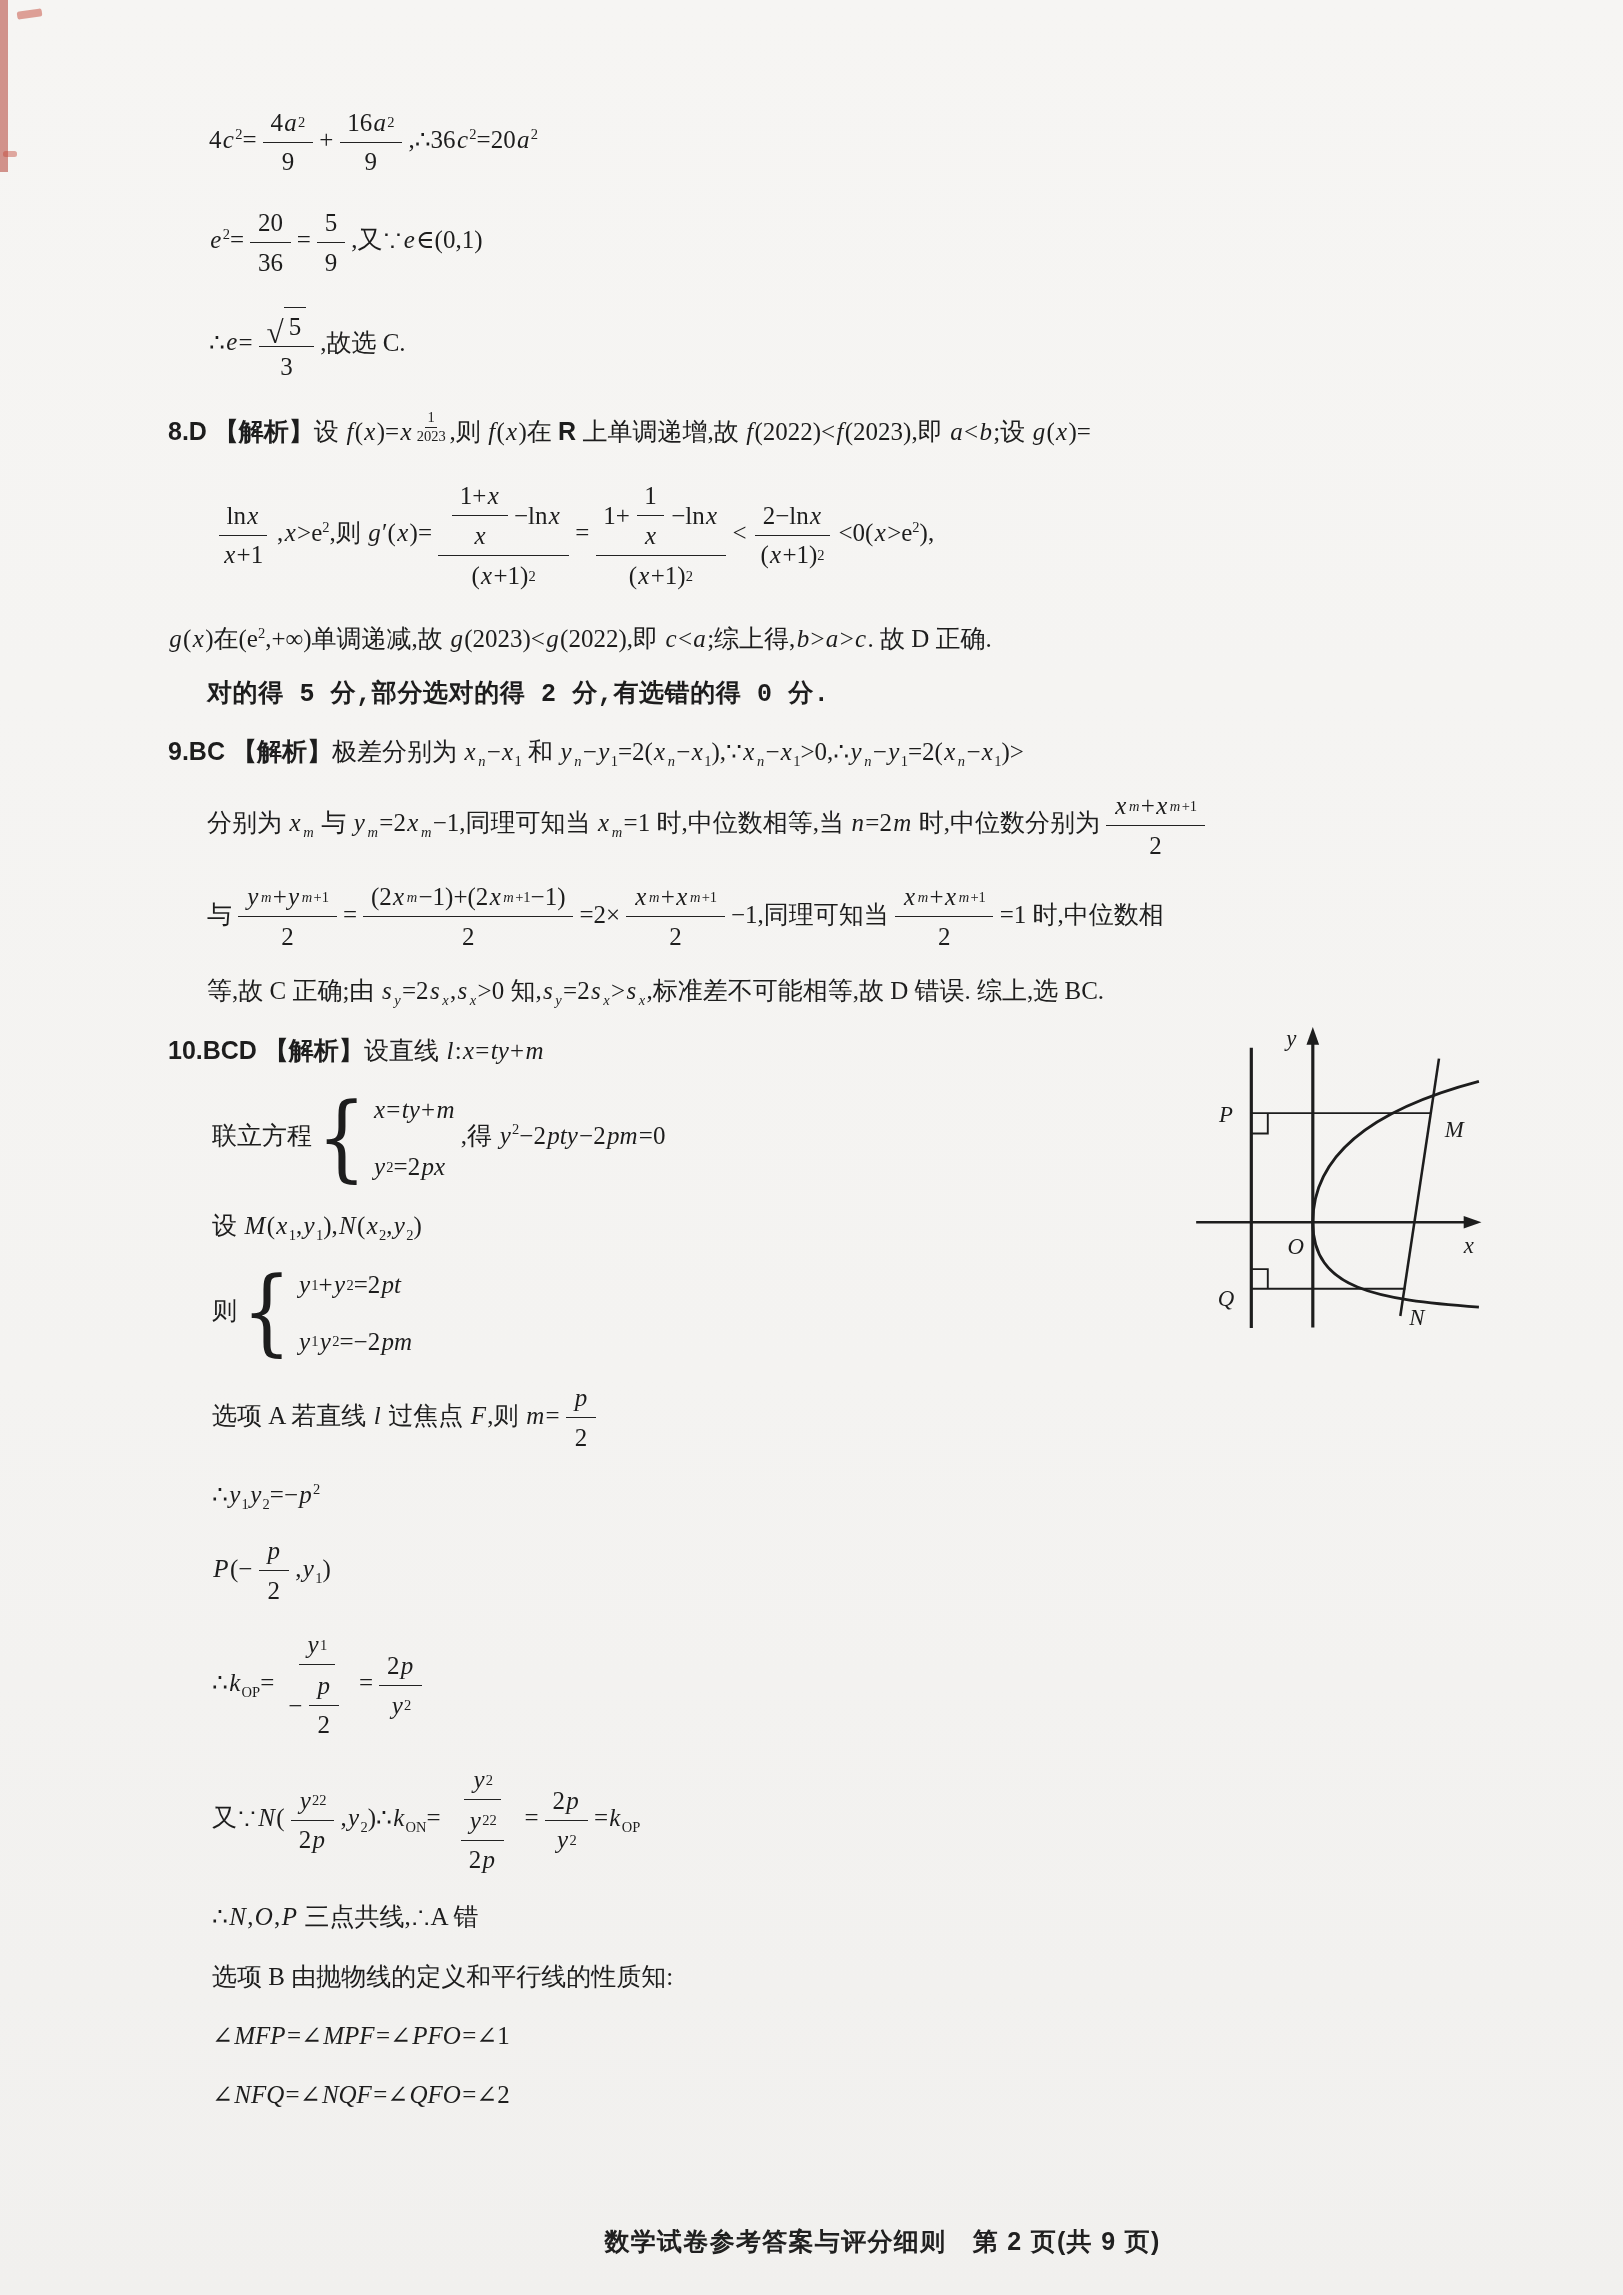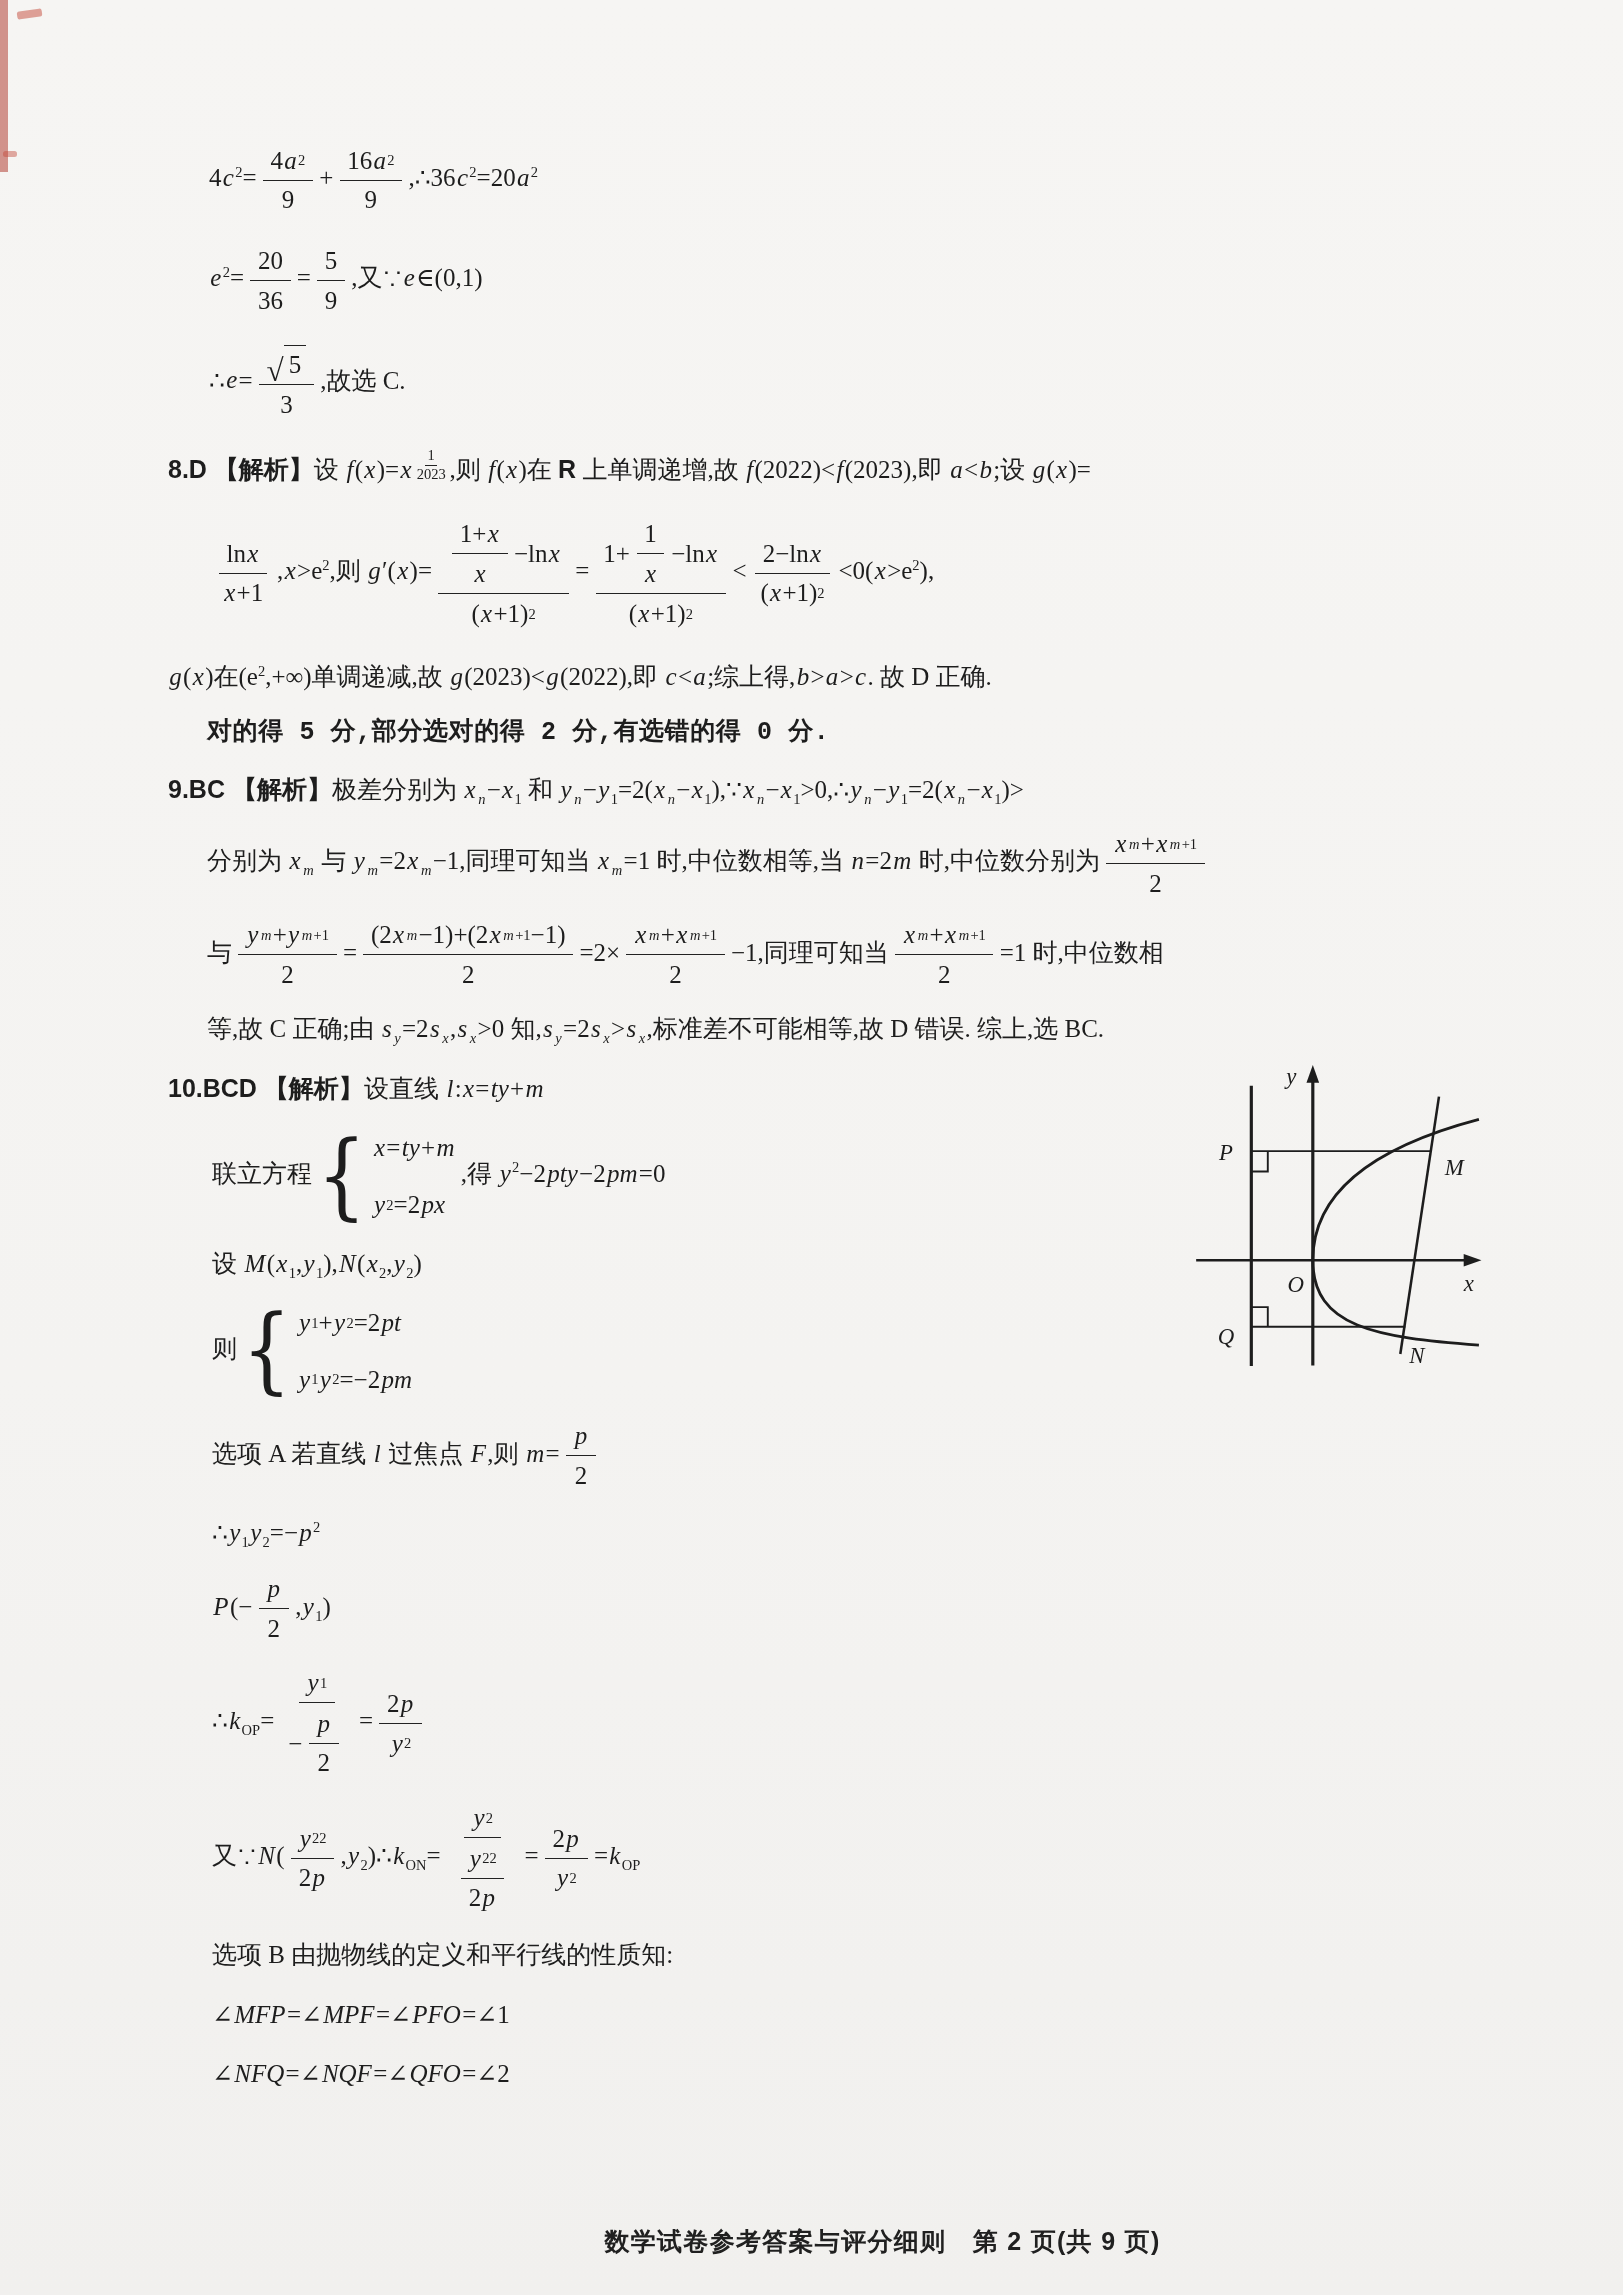--- a/index.html
+++ b/index.html
@@ -5,21 +5,21 @@
   html,body{margin:0;padding:0;}
   body{
     width:1623px;height:2295px;overflow:hidden;position:relative;
     background:#eceae8;
     font-family:"Liberation Serif","DejaVu Serif",serif;
     color:#1d1d1d;
   }
   .page{
     position:absolute;inset:0;
     background:linear-gradient(180deg,#f6f5f3 0%,#f4f3f1 60%,#f1f0ee 100%);
-    padding:116px 152px 0 168px;
+    padding:78px 152px 0 168px;
     box-sizing:border-box;
     font-size:25px;
   }
   .line{margin:16.5px 0;line-height:1.5;white-space:nowrap;}
   .display{margin:28px 0 28px 41px;}
   .para{margin:19px 0;}
   .cont{margin-left:39px;}
   .head,.headcont{
     font-family:"Liberation Sans","DejaVu Sans",sans-serif;
     font-weight:700;letter-spacing:0.6px;
@@ -245,20 +245,21 @@
                 <span class="fd">2<em class="var">p</em></span>
               </span>
             </span>
           </span>=<span class="frac">
             <span class="fn">2<em class="var">p</em></span>
             <span class="fd">
               <em class="var">y</em>
               <sub>2</sub>
             </span>
           </span>=<em class="var">k</em><sub>OP</sub></div>
+        <div class="line q10line">∴<em class="var">N</em>,<em class="var">O</em>,<em class="var">P</em> 三点共线,∴A 错</div>
         <div class="line q10line">选项 B 由抛物线的定义和平行线的性质知:</div>
         <div class="line q10line">∠<em class="var">MFP</em>=∠<em class="var">MPF</em>=∠<em class="var">PFO</em>=∠1</div>
         <div class="line q10line">∠<em class="var">NFQ</em>=∠<em class="var">NQF</em>=∠<em class="var">QFO</em>=∠2</div>
       </div>
   </div>
 </div>
 
 <div class="footer">数学试卷参考答案与评分细则　第 2 页(共 9 页)</div>
 
 <div class="mark-a"></div>

